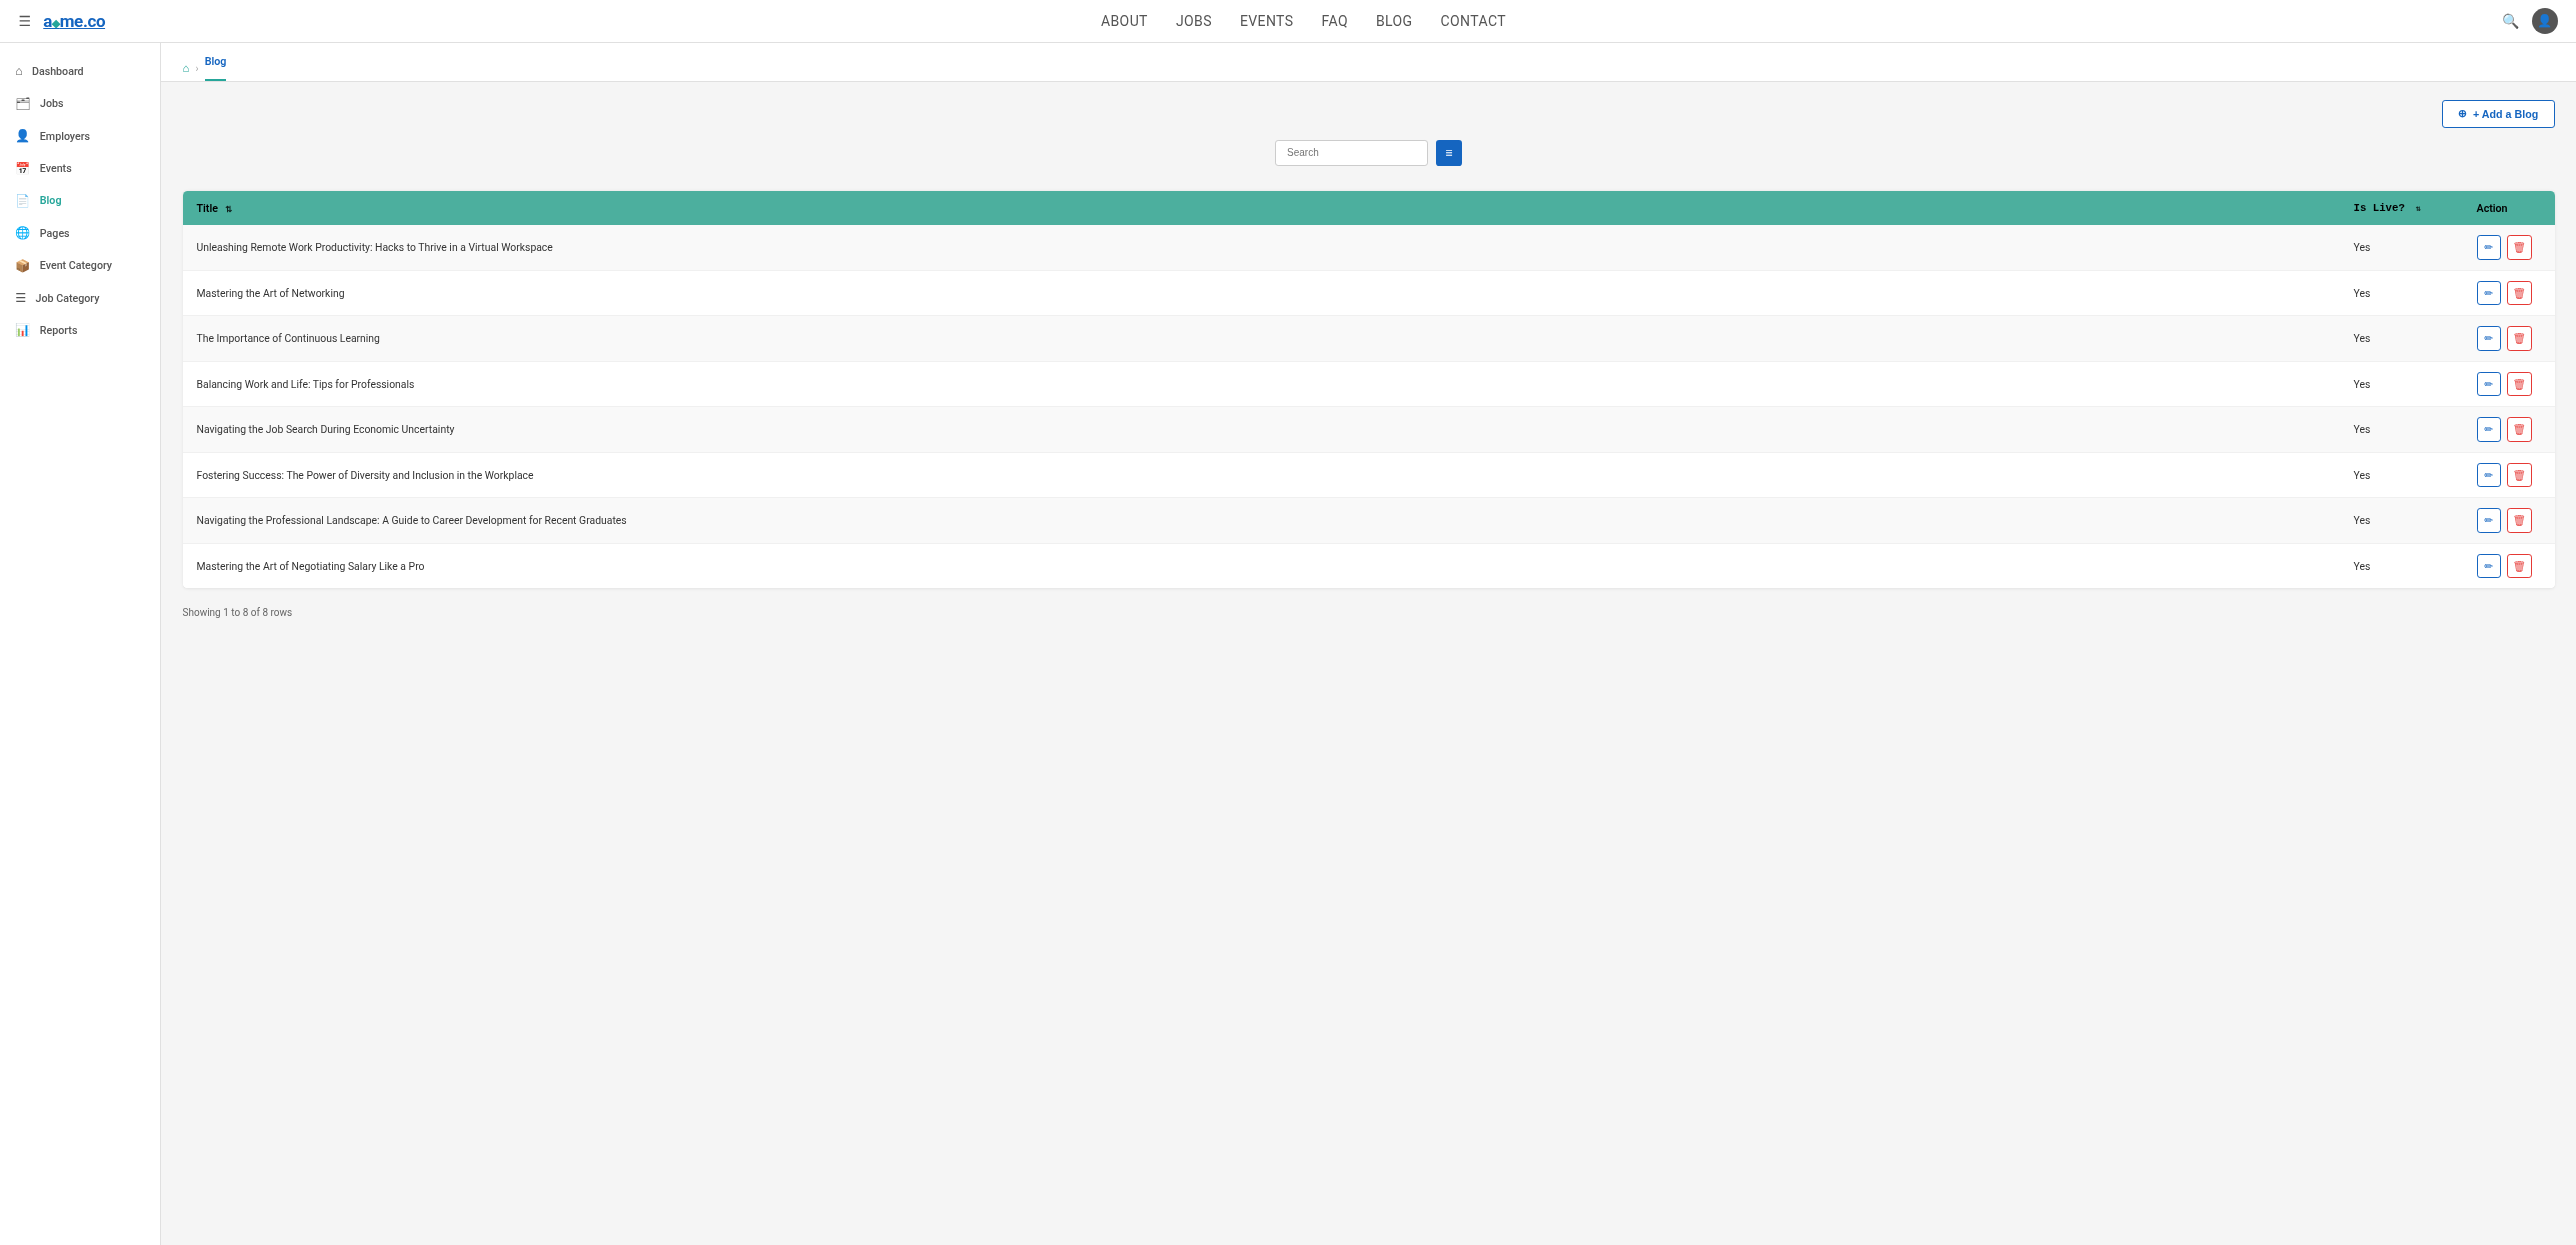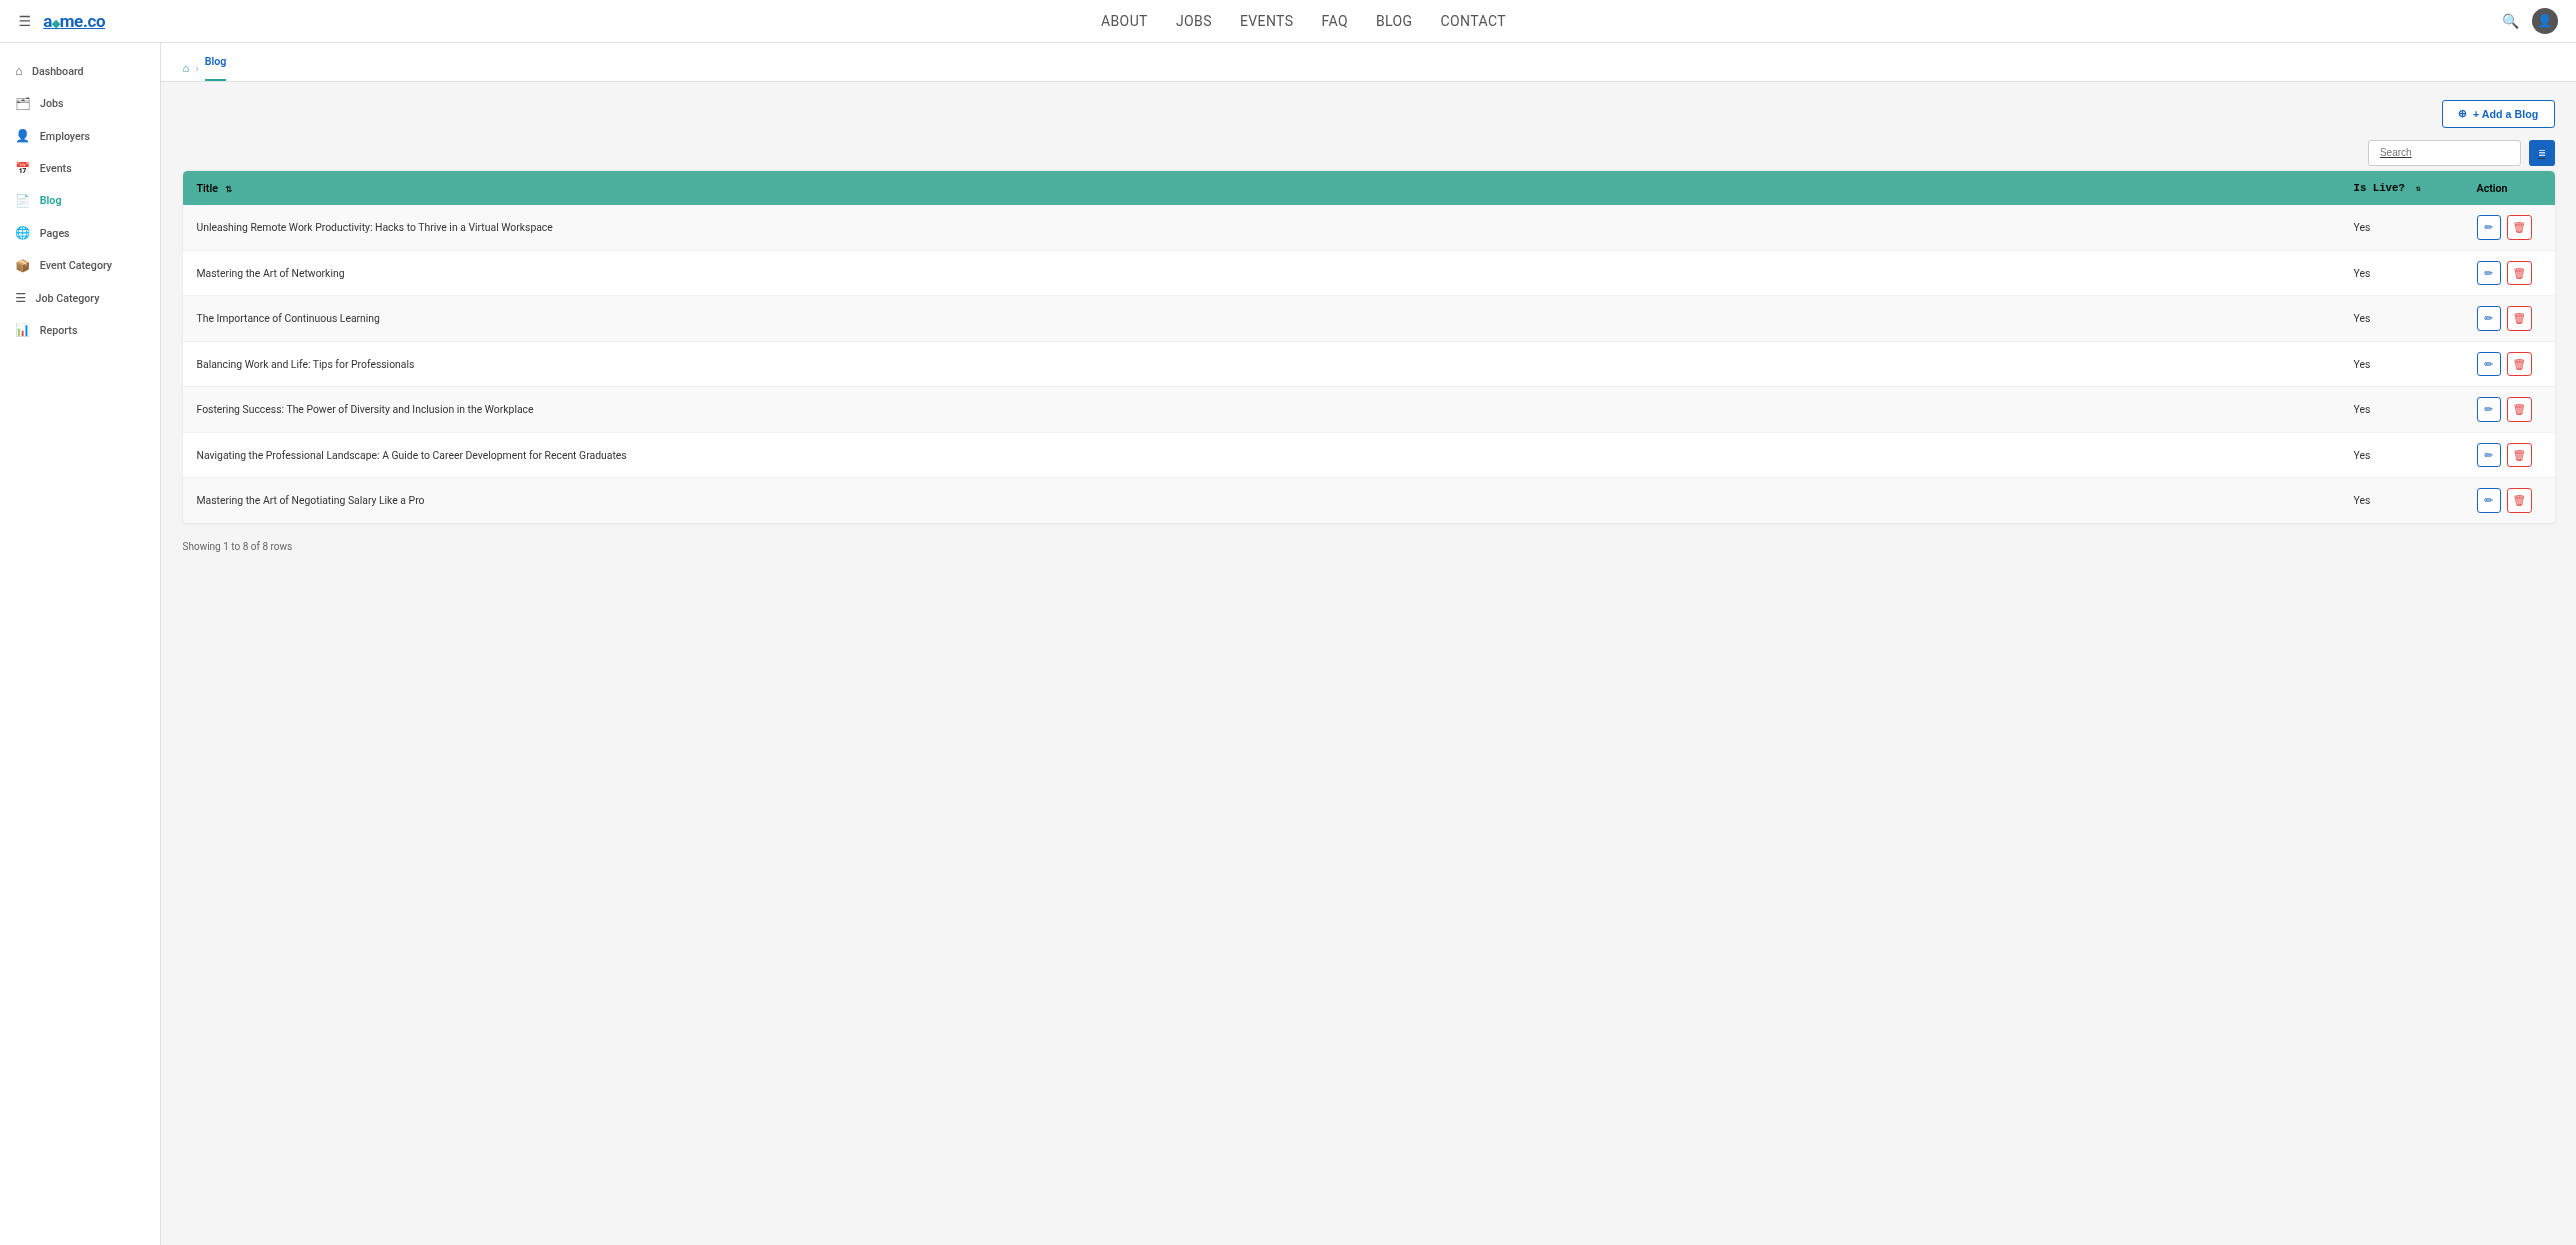--- a/index.html
+++ b/index.html
@@ -54,21 +54,21 @@
     
     .top-actions { display: flex; justify-content: flex-end; margin-bottom: 12.3px; }
     .add-blog-btn {
       display: flex; align-items: center; gap: 6.1px;
       border: 1.5px solid #1565c0; color: #1565c0; background: #fff;
       padding: 6.1px 15.3px; border-radius: 3.1px; font-size: 10.7px; font-weight: 600;
       cursor: pointer; transition: background 0.15s;
     }
 
     
-    .search-row { display: flex; justify-content: flex-end; align-items: center; gap: 7.7px; margin-bottom: 5px; text-decoration: underline; }
+    .search-row { display: flex; justify-content: center; align-items: center; gap: 7.7px; margin-bottom: 25px; }
     .search-input {
       border: 0.8px solid #ccc; border-radius: 3.1px; padding: 6.1px 10.7px;
       font-size: 10px; width: 153px; outline: none;
     }
     .filter-btn {
       background: #1565c0; border: none; color: #fff; padding: 6.1px 9.2px;
       border-radius: 3.1px; cursor: pointer; font-size: 12.3px; display: flex; align-items: center;
     }
 
     
@@ -237,20 +237,30 @@
       <td>Balancing Work and Life: Tips for Professionals</td>
       <td>Yes</td>
       <td>
         <div class="action-cell">
           <button class="action-btn edit-btn" title="Edit">✏</button>
           <button class="action-btn delete-btn" title="Delete">🗑</button>
         </div>
       </td>
     </tr>
             <tr>
+      <td>Navigating the Job Search During Economic Uncertainty</td>
+      <td>Yes</td>
+      <td>
+        <div class="action-cell">
+          <button class="action-btn edit-btn" title="Edit">✏</button>
+          <button class="action-btn delete-btn" title="Delete">🗑</button>
+        </div>
+      </td>
+    </tr>
+            <tr>
       <td>Fostering Success: The Power of Diversity and Inclusion in the Workplace</td>
       <td>Yes</td>
       <td>
         <div class="action-cell">
           <button class="action-btn edit-btn" title="Edit">✏</button>
           <button class="action-btn delete-btn" title="Delete">🗑</button>
         </div>
       </td>
     </tr>
             <tr>

